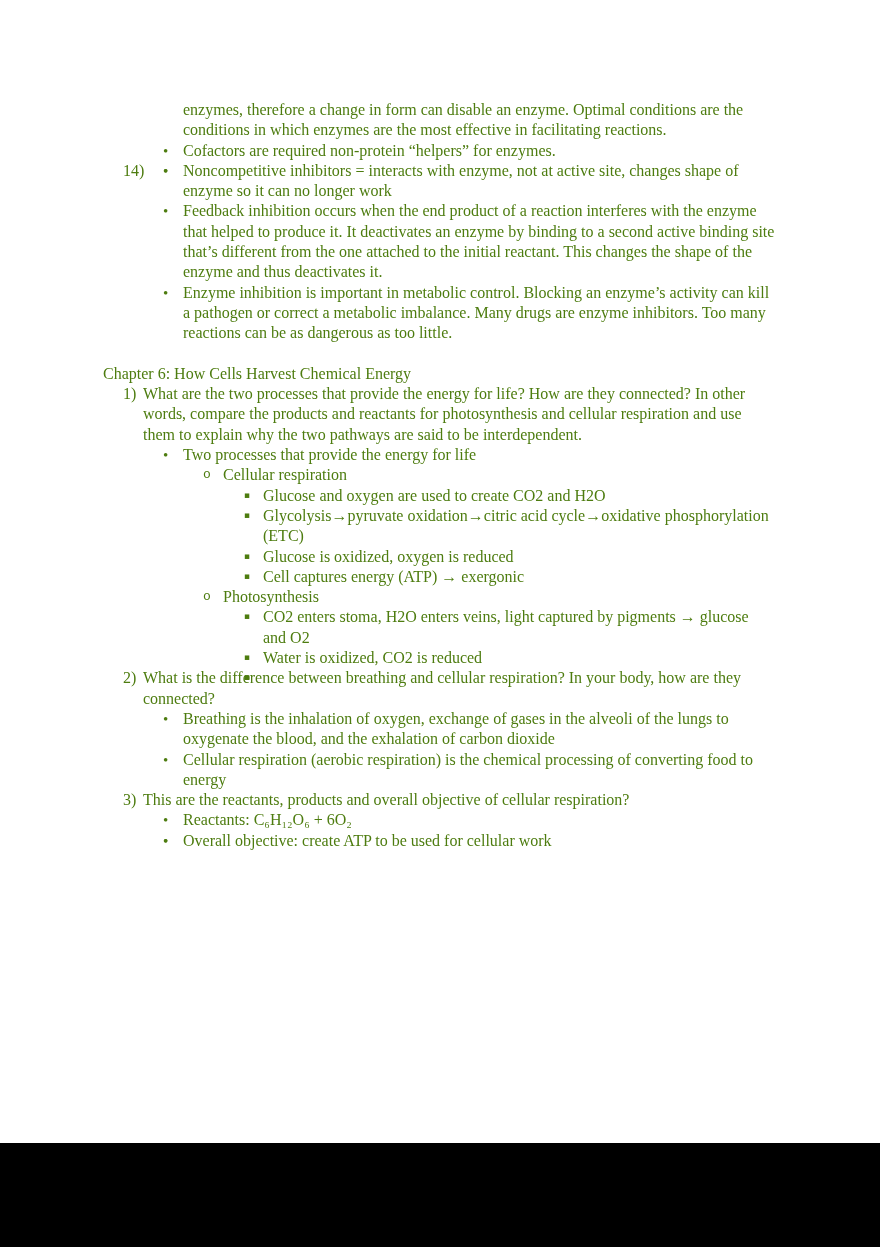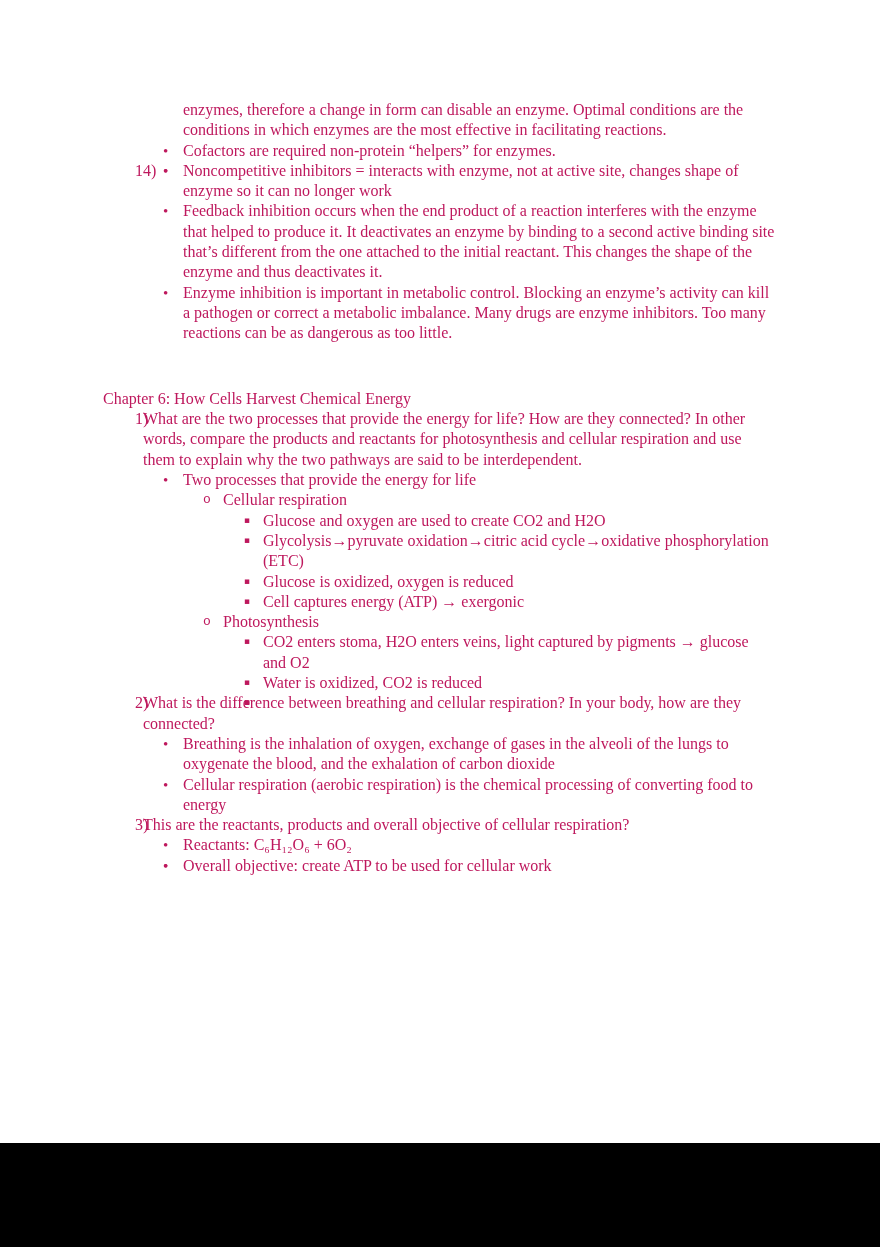--- a/index.html
+++ b/index.html
@@ -34,51 +34,51 @@
     padding: 100px 105px 0 103px;
     width: 880px;
     font-size: 16px;
     line-height: 20.3px;
   }
   .item {
     position: relative;
     box-sizing: border-box;
     width: 672px;
   }
-  .item.heading { padding-left: 0; margin-top: 25px; }
+  .item.heading { padding-left: 0; }
   .item.cont1   { padding-left: 80px; }
   .item.bullet1 { padding-left: 80px; }
   .item.num     { padding-left: 40px; }
   .item.bullet2 { padding-left: 120px; }
   .item.bullet3 { padding-left: 160px; }
   .item.spacer  { height: 20.3px; }
   .marker {
     position: absolute;
     top: 0;
     line-height: 20.3px;
   }
   .marker.bullet1 { left: 60px; font-size: 15px; }
-  .marker.num     { left: 32px; }
+  .marker.num     { left: 20px; }
   .marker.bullet2 {
     left: 100px;
     font-family: "Liberation Mono", "DejaVu Sans Mono", monospace;
     font-size: 13px;
   }
   .marker.bullet3 {
     left: 141px;
     font-family: "DejaVu Sans", sans-serif;
     font-size: 9px;
     top: -1px;
   }
   .text { display: inline; }
 </style>
 </head>
 <body>
 
-<div class="viewer" style="color: #be185d;">
+<div class="viewer" style="color: #4d7c0f;">
   <div class="page" style="background: rgb(255, 255, 255);">
     <div class="content">
         <div class="item cont1"><span class="text">enzymes, therefore a change in form can disable an enzyme. Optimal conditions are the conditions in which enzymes are the most effective in facilitating reactions.</span></div>
         <div class="item bullet1"><span class="marker bullet1">•</span><span class="text">Cofactors are required non-protein “helpers” for enzymes.</span></div>
         <div class="item num"><span class="marker num">14)</span></div>
         <div class="item bullet1"><span class="marker bullet1">•</span></div>
         <div class="item bullet1"><span class="marker bullet1">•</span><span class="text">Noncompetitive inhibitors = interacts with enzyme, not at active site, changes shape of enzyme so it can no longer work</span></div>
         <div class="item bullet1"><span class="marker bullet1">•</span><span class="text">Feedback inhibition occurs when the end product of a reaction interferes with the enzyme that helped to produce it. It deactivates an enzyme by binding to a second active binding site that’s different from the one attached to the initial reactant. This changes the shape of the enzyme and thus deactivates it.</span></div>
         <div class="item bullet1"><span class="marker bullet1">•</span><span class="text">Enzyme inhibition is important in metabolic control. Blocking an enzyme’s activity can kill a pathogen or correct a metabolic imbalance. Many drugs are enzyme inhibitors. Too many reactions can be as dangerous as too little.</span></div>
         <div class="item spacer"></div>

